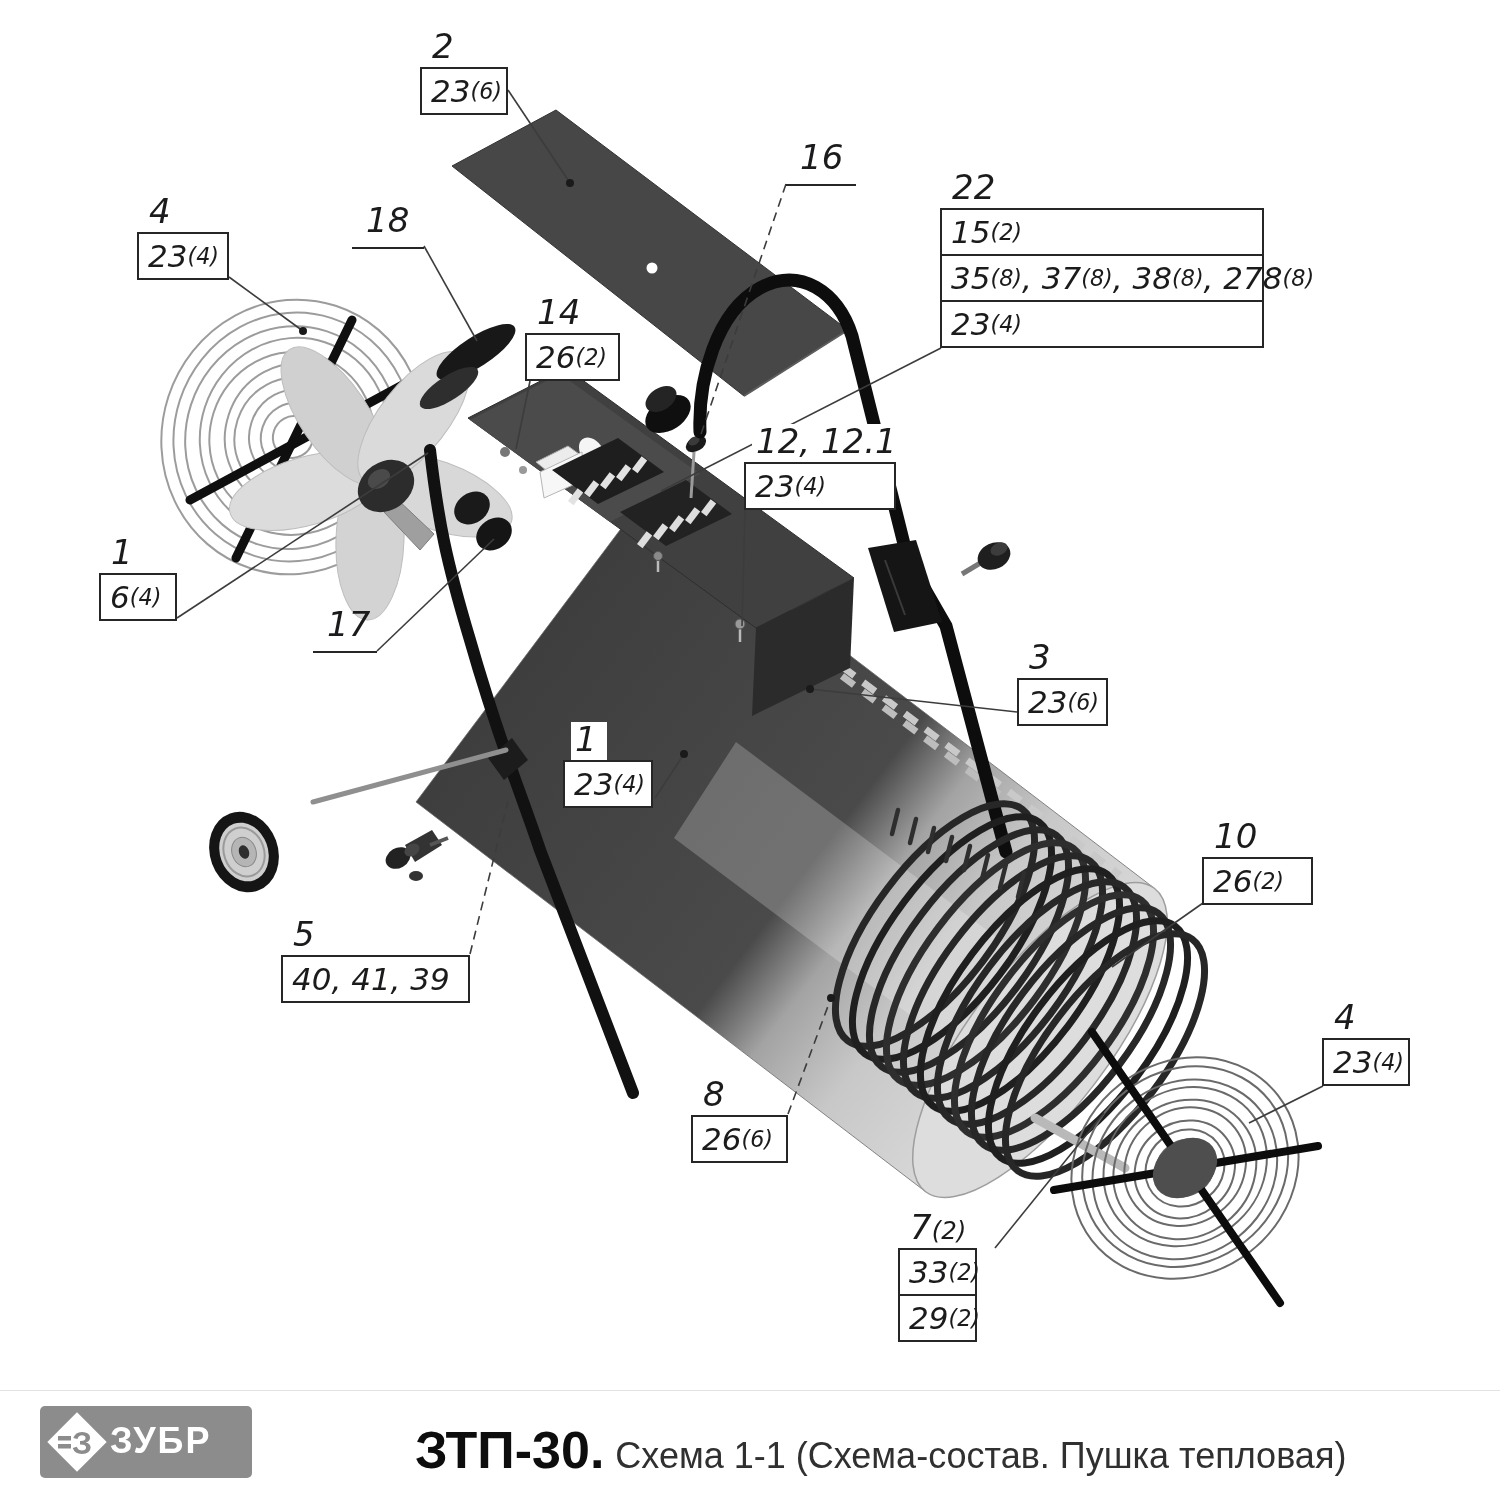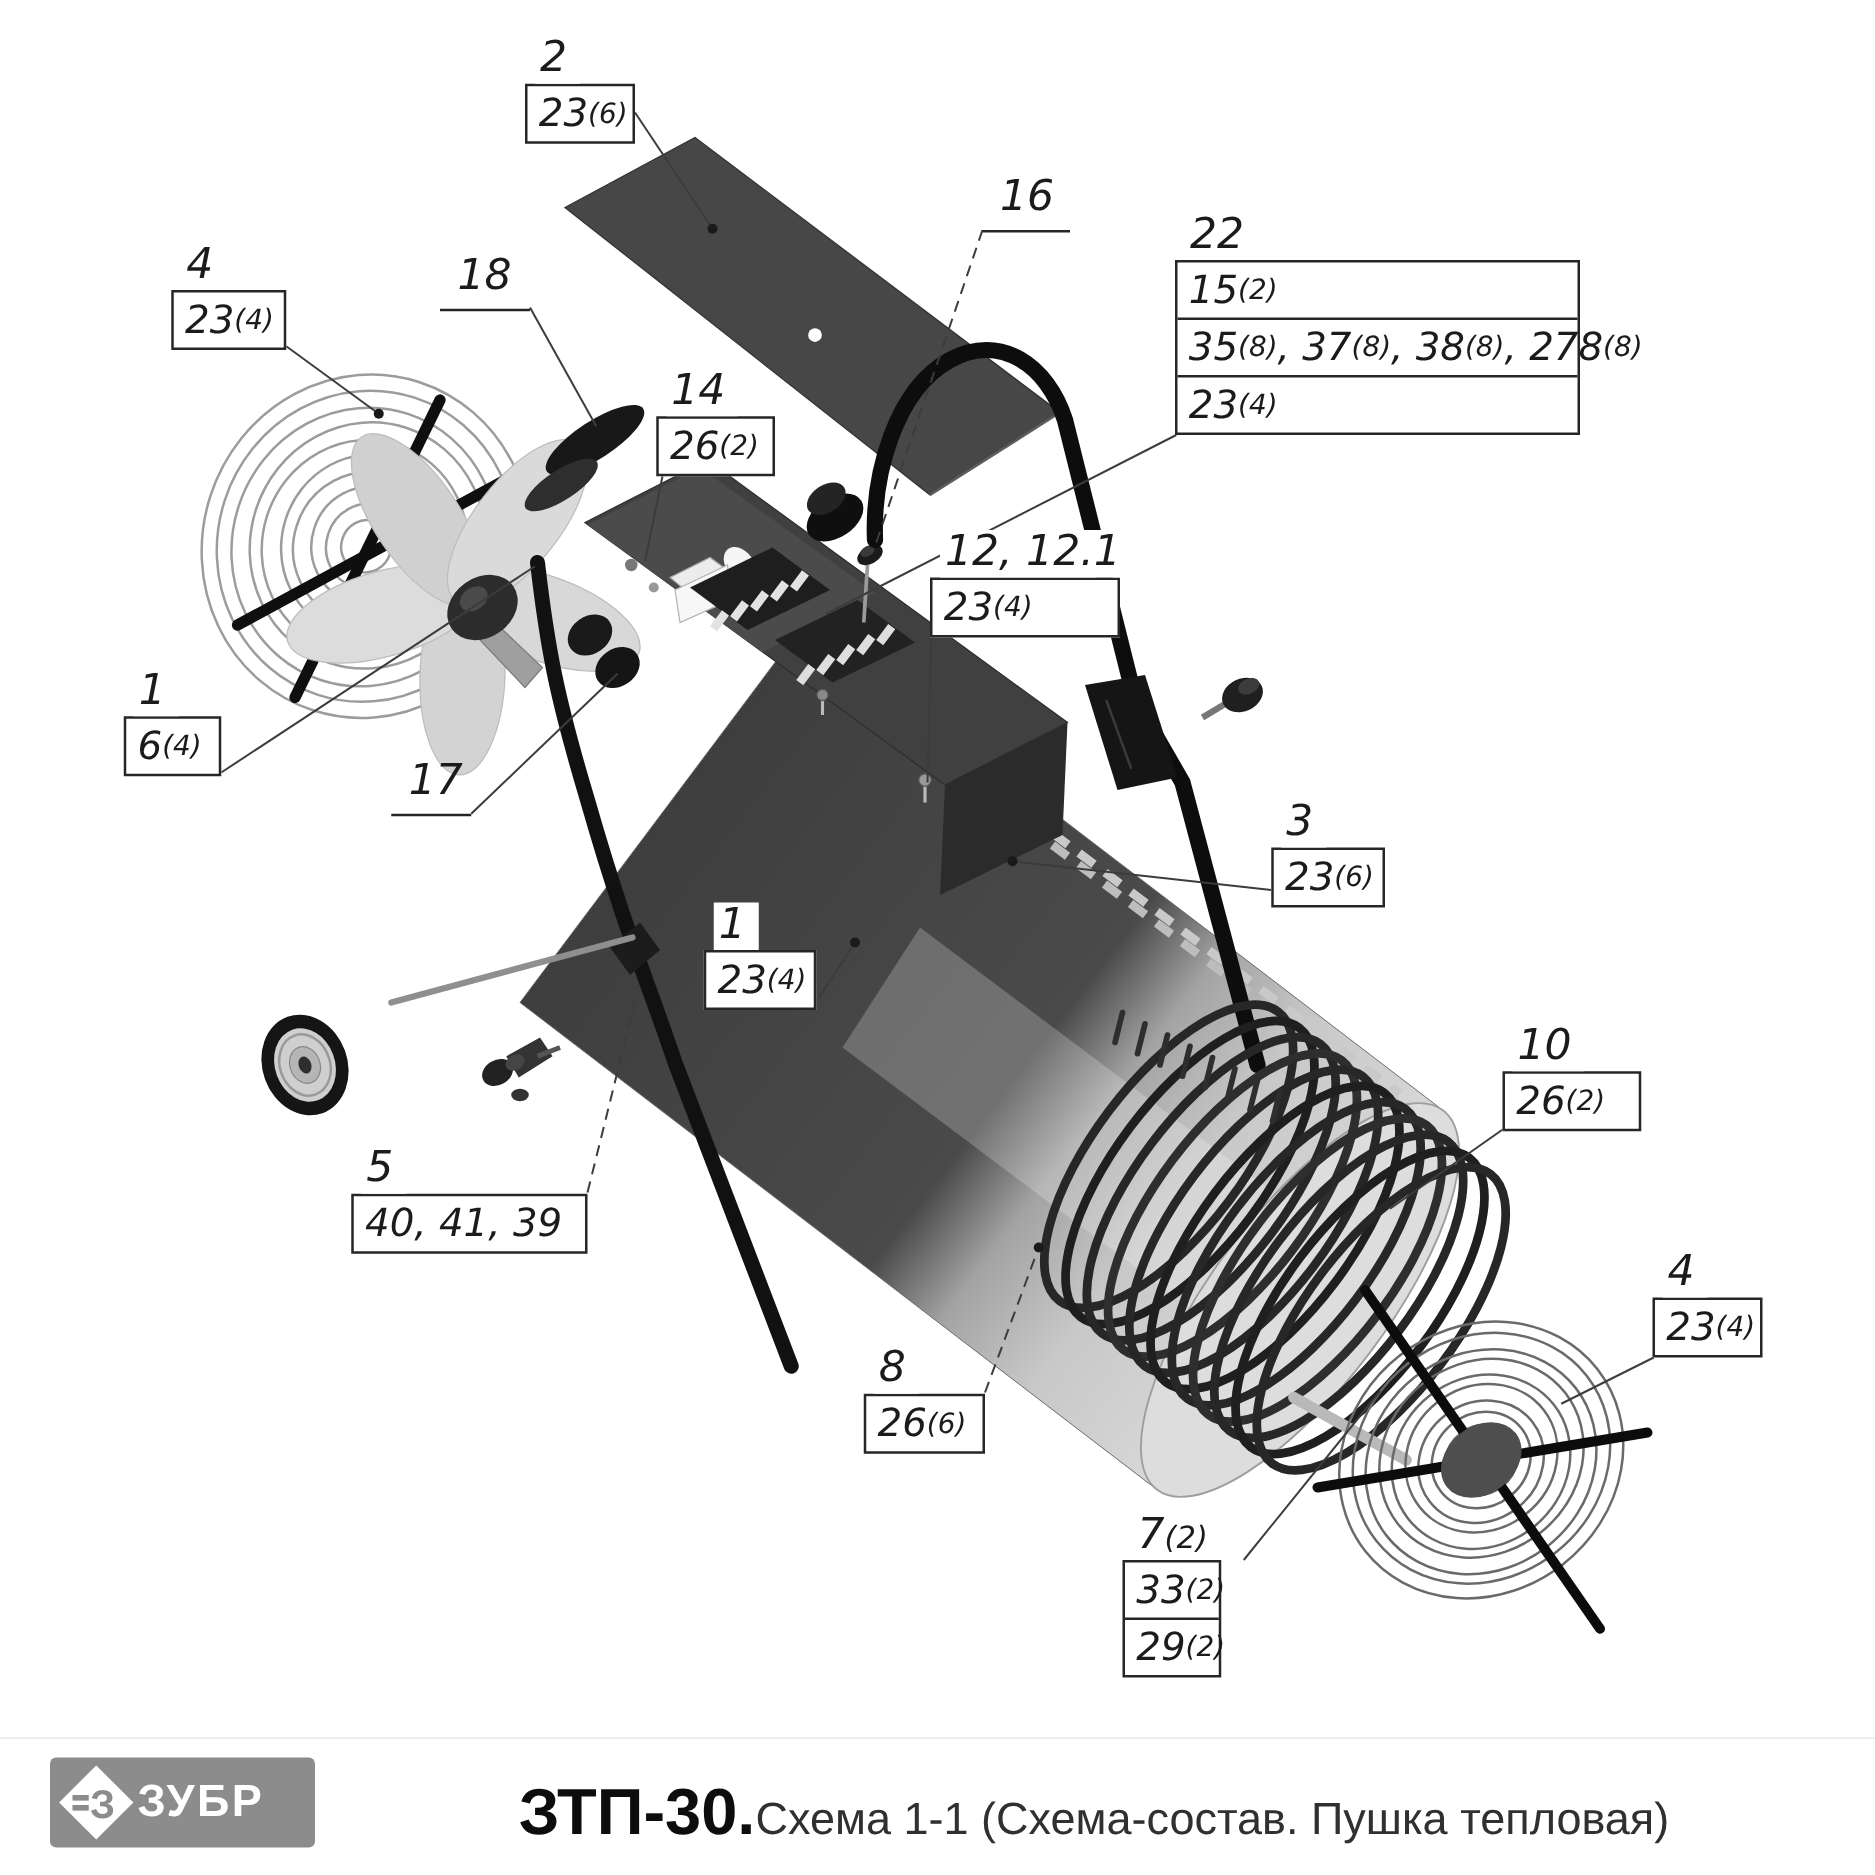--- a/index.html
+++ b/index.html
@@ -21,21 +21,21 @@
 
   
   .footer-sep{position:absolute;left:0;top:1390px;width:1500px;height:1px;background:#e3e3e3;}
   .footer{position:absolute;left:0;top:1398px;width:1500px;height:100px;display:flex;align-items:center;}
   .brand-box{position:absolute;left:40px;top:8px;width:212px;height:72px;background:#8c8c8c;
              border-radius:5px;display:flex;align-items:center;padding-left:6px;box-sizing:border-box;}
   .brand-text{color:#fff;font-weight:800;font-size:36px;letter-spacing:2px;line-height:1;
               font-family:"Liberation Sans",sans-serif;margin-left:2px;margin-top:-2px;}
   .doc-title{position:absolute;left:415px;top:22px;white-space:nowrap;}
   .doc-model{font-size:52px;font-weight:700;color:#0d0d0d;}
-  .doc-sub{font-size:36px;font-weight:400;color:#303030;margin-left:0;}
+  .doc-sub{font-size:36px;font-weight:400;color:#303030;margin-left:11px;}
 </style>
 </head>
 <body>
 
 <div class="page">
 
 <svg class="draw" width="1500" height="1390" viewBox="0 0 1500 1390">
   <defs>
     <linearGradient id="barrelGrad" x1="530" y1="650" x2="1040" y2="1040" gradientUnits="userSpaceOnUse">
       <stop offset="0" stop-color="#3e3e3e"></stop>

